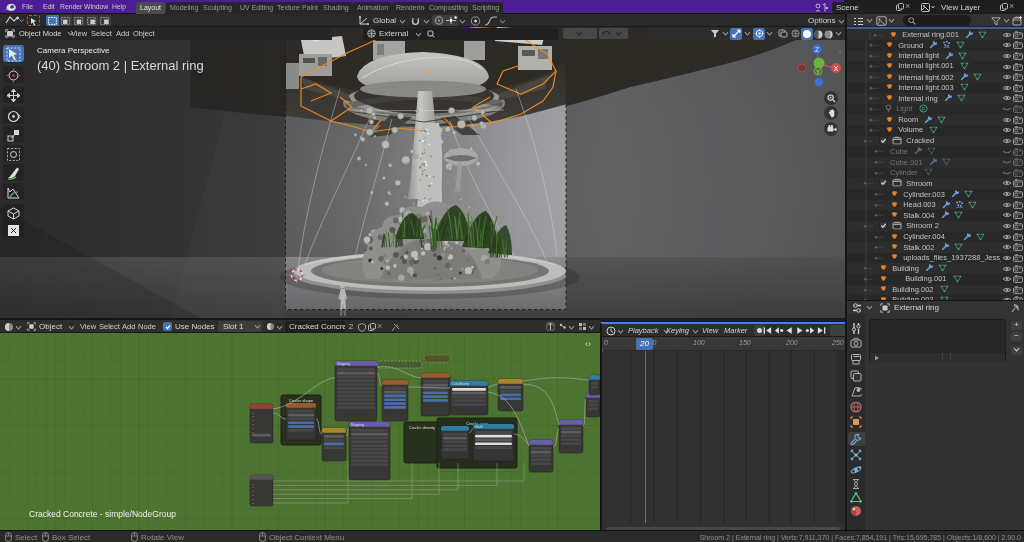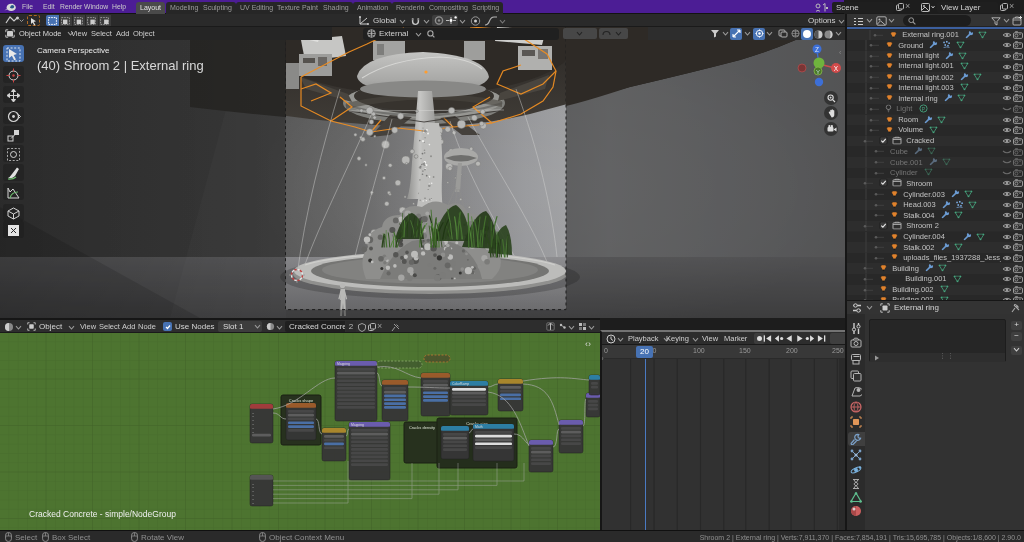--- a/index.html
+++ b/index.html
@@ -1905,21 +1905,21 @@
 <path d="M273,156.8 H458 V130"></path>
 <path d="M273,161.2 H439 V130"></path>
 <path d="M273,165.6 H412 V130"></path>
 <path d="M273,170.0 H348 V128"></path>
 </g>
 </svg>
 <span class="abs" style="left:29px;top:176px;color:#f0f0f0;font-size:8.5px;">Cracked Concrete - simple/NodeGroup</span>
 <span class="abs" style="left:585px;top:6px;color:#ddd;font-size:9px;">‹›</span>
 </div>
 </div>
-<div class="abs" style="left:600px;top:330px;width:245px;height:212px;overflow:hidden;background:#313131;border-top:2px solid #737373;border-left:2px solid #161616;">
+<div class="abs" style="left:600px;top:322px;width:245px;height:212px;overflow:hidden;background:#313131;border-top:2px solid #3b82f6;border-left:2px solid #161616;font-style:italic;">
 <div class="abs" style="left:0;top:0;width:245px;height:13px;background:#2d2d2d;border-bottom:1px solid #1a1a1a;"></div>
 <svg class="abs" style="left:4px;top:1.5px" width="10" height="10" viewBox="0 0 10 10">
         <circle cx="5" cy="5" r="4" fill="none" stroke="#ccc" stroke-width="1"></circle>
         <path d="M5,2.5 V5 L7,6.5" stroke="#ccc" fill="none"></path>
       </svg>
 <svg class="abs ic" style="left:15px;top:4.5px" width="7" height="5" viewBox="0 0 7 5">
         <use href="#dd" style="color:#999"></use>
       </svg>
 <span class="abs" style="left:26px;top:2px;color:#d0d0d0;font-size:7.5px;">Playback</span>
 <svg class="abs ic" style="left:61px;top:4.5px" width="7" height="5" viewBox="0 0 7 5">

